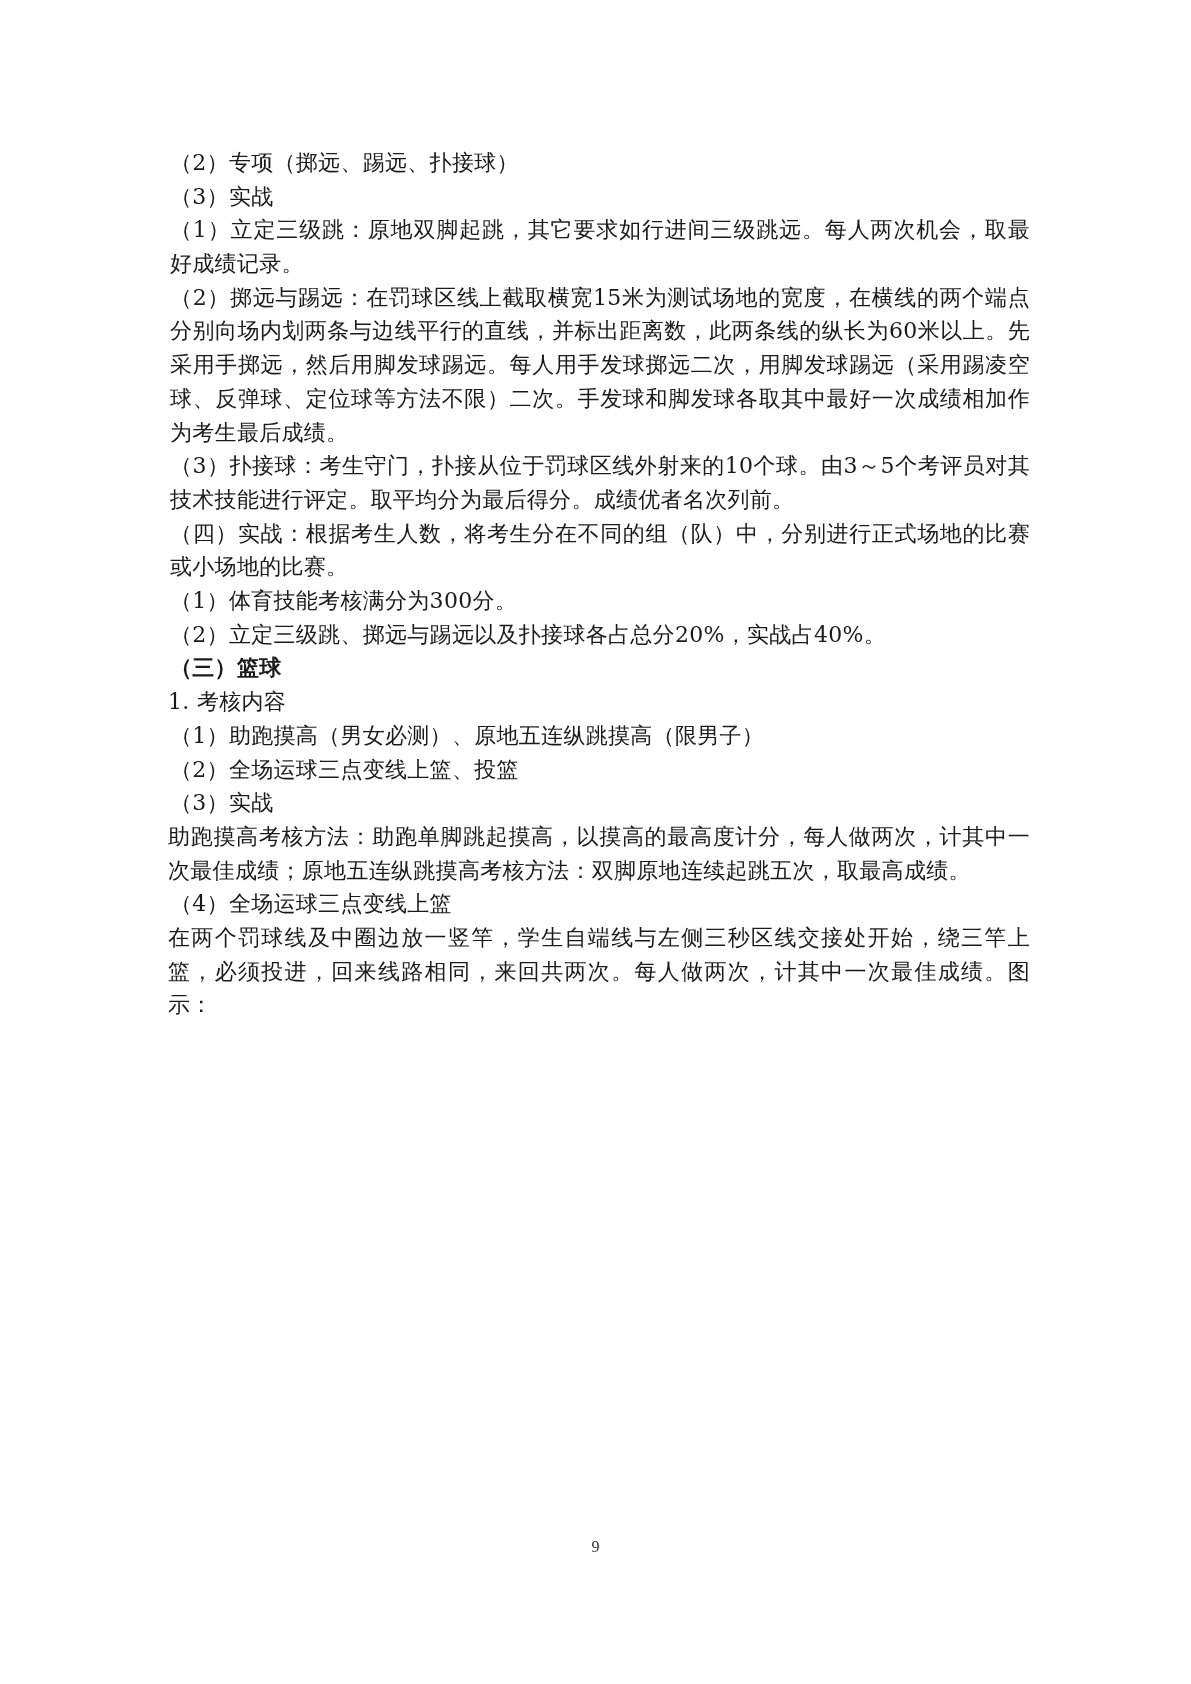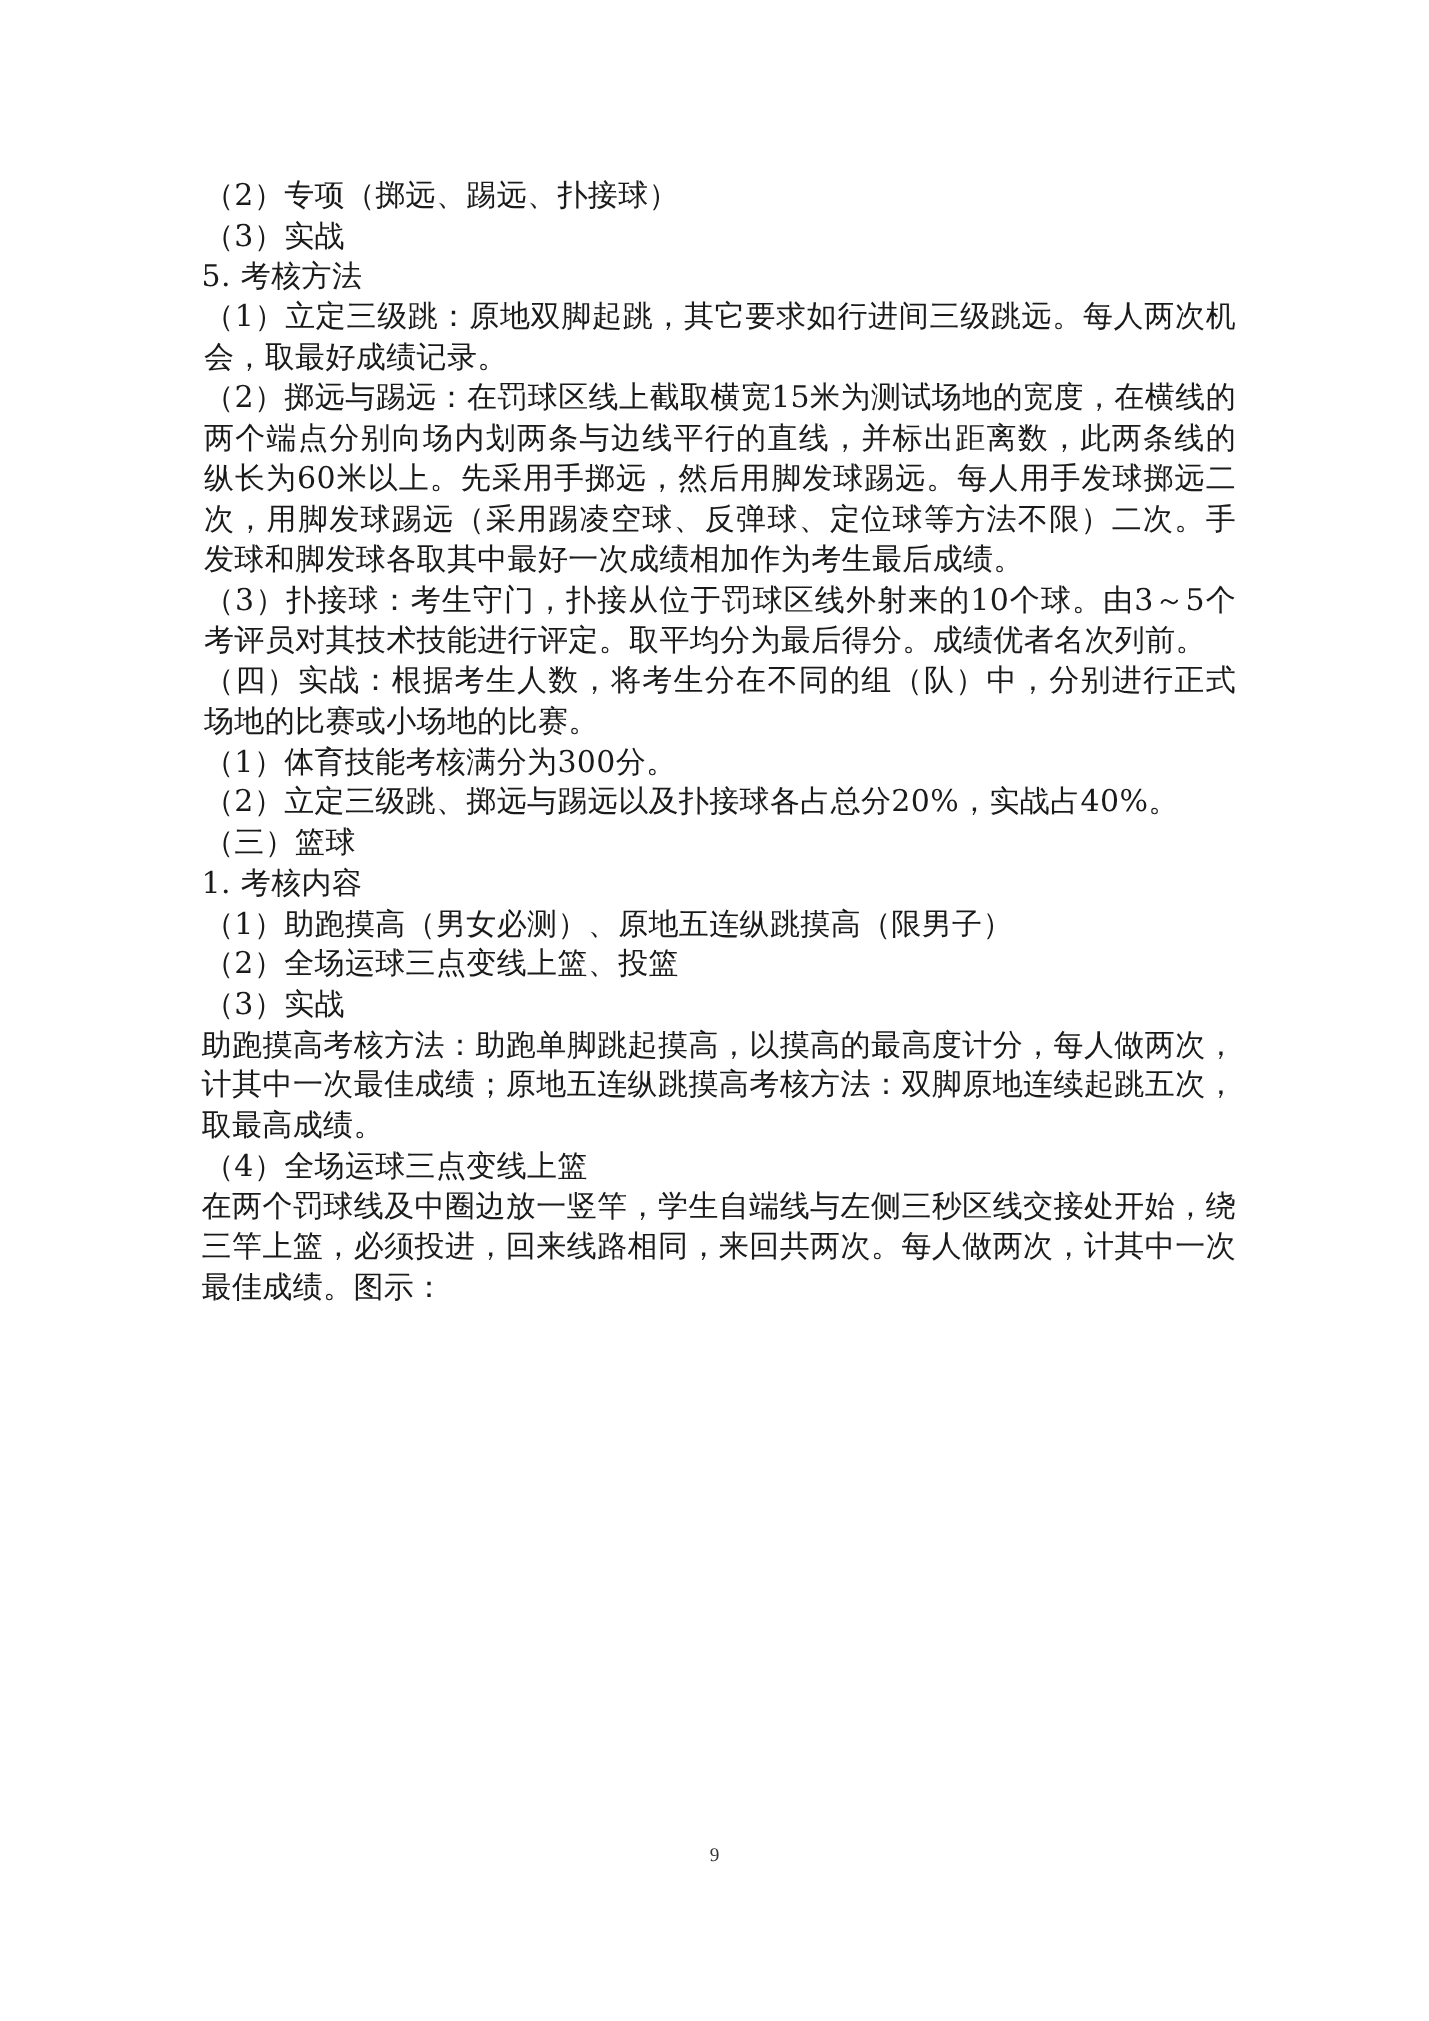--- a/index.html
+++ b/index.html
@@ -1,32 +1,31 @@
 <!DOCTYPE html>
 <html><head>
 <meta charset="utf-8">
 <style>
   html, body { margin: 0; padding: 0; background: #ffffff; }
   body { width: 1191px; height: 1684px; position: relative; overflow: hidden;
          font-family: "DejaVu Serif", "Liberation Serif", serif; color: #1a1a1a; }
   .page { position: absolute; left: 168px; top: 146px; width: 862px; }
-  .line { font-size: 25px; line-height: 33.7px; height: 33.7px; white-space: nowrap; letter-spacing: 0.3px; }
+  .line { font-size: 22px; line-height: 33.7px; height: 33.7px; white-space: nowrap; letter-spacing: 0.3px; }
   .line.wrap { white-space: normal; height: auto; text-align: justify; text-align-last: left; }
   .indent { padding-left: 2px; }
-  .bold { font-weight: normal; }
+  .bold { font-weight: bold; }
   .page-number { position: absolute; top: 1538px; left: 0; width: 1191px; text-align: center;
                  font-family: "Liberation Serif", serif; font-size: 16px; color: #333; }
 </style>
 </head>
 <body>
 
 <div class="page">
   <div class="line indent">（2）专项（掷远、踢远、扑接球）</div>
   <div class="line indent">（3）实战</div>
-  <div class="line">5. 考核方法</div>
   <div class="line wrap indent">（1）立定三级跳：原地双脚起跳，其它要求如行进间三级跳远。每人两次机会，取最好成绩记录。</div>
   <div class="line wrap indent">（2）掷远与踢远：在罚球区线上截取横宽15米为测试场地的宽度，在横线的两个端点分别向场内划两条与边线平行的直线，并标出距离数，此两条线的纵长为60米以上。先采用手掷远，然后用脚发球踢远。每人用手发球掷远二次，用脚发球踢远（采用踢凌空球、反弹球、定位球等方法不限）二次。手发球和脚发球各取其中最好一次成绩相加作为考生最后成绩。</div>
   <div class="line wrap indent">（3）扑接球：考生守门，扑接从位于罚球区线外射来的10个球。由3～5个考评员对其技术技能进行评定。取平均分为最后得分。成绩优者名次列前。</div>
   <div class="line wrap indent">（四）实战：根据考生人数，将考生分在不同的组（队）中，分别进行正式场地的比赛或小场地的比赛。</div>
   <div class="line indent">（1）体育技能考核满分为300分。</div>
   <div class="line indent">（2）立定三级跳、掷远与踢远以及扑接球各占总分20%，实战占40%。</div>
   <div class="line indent bold">（三）篮球</div>
   <div class="line">1. 考核内容</div>
   <div class="line indent">（1）助跑摸高（男女必测）、原地五连纵跳摸高（限男子）</div>
   <div class="line indent">（2）全场运球三点变线上篮、投篮</div>

